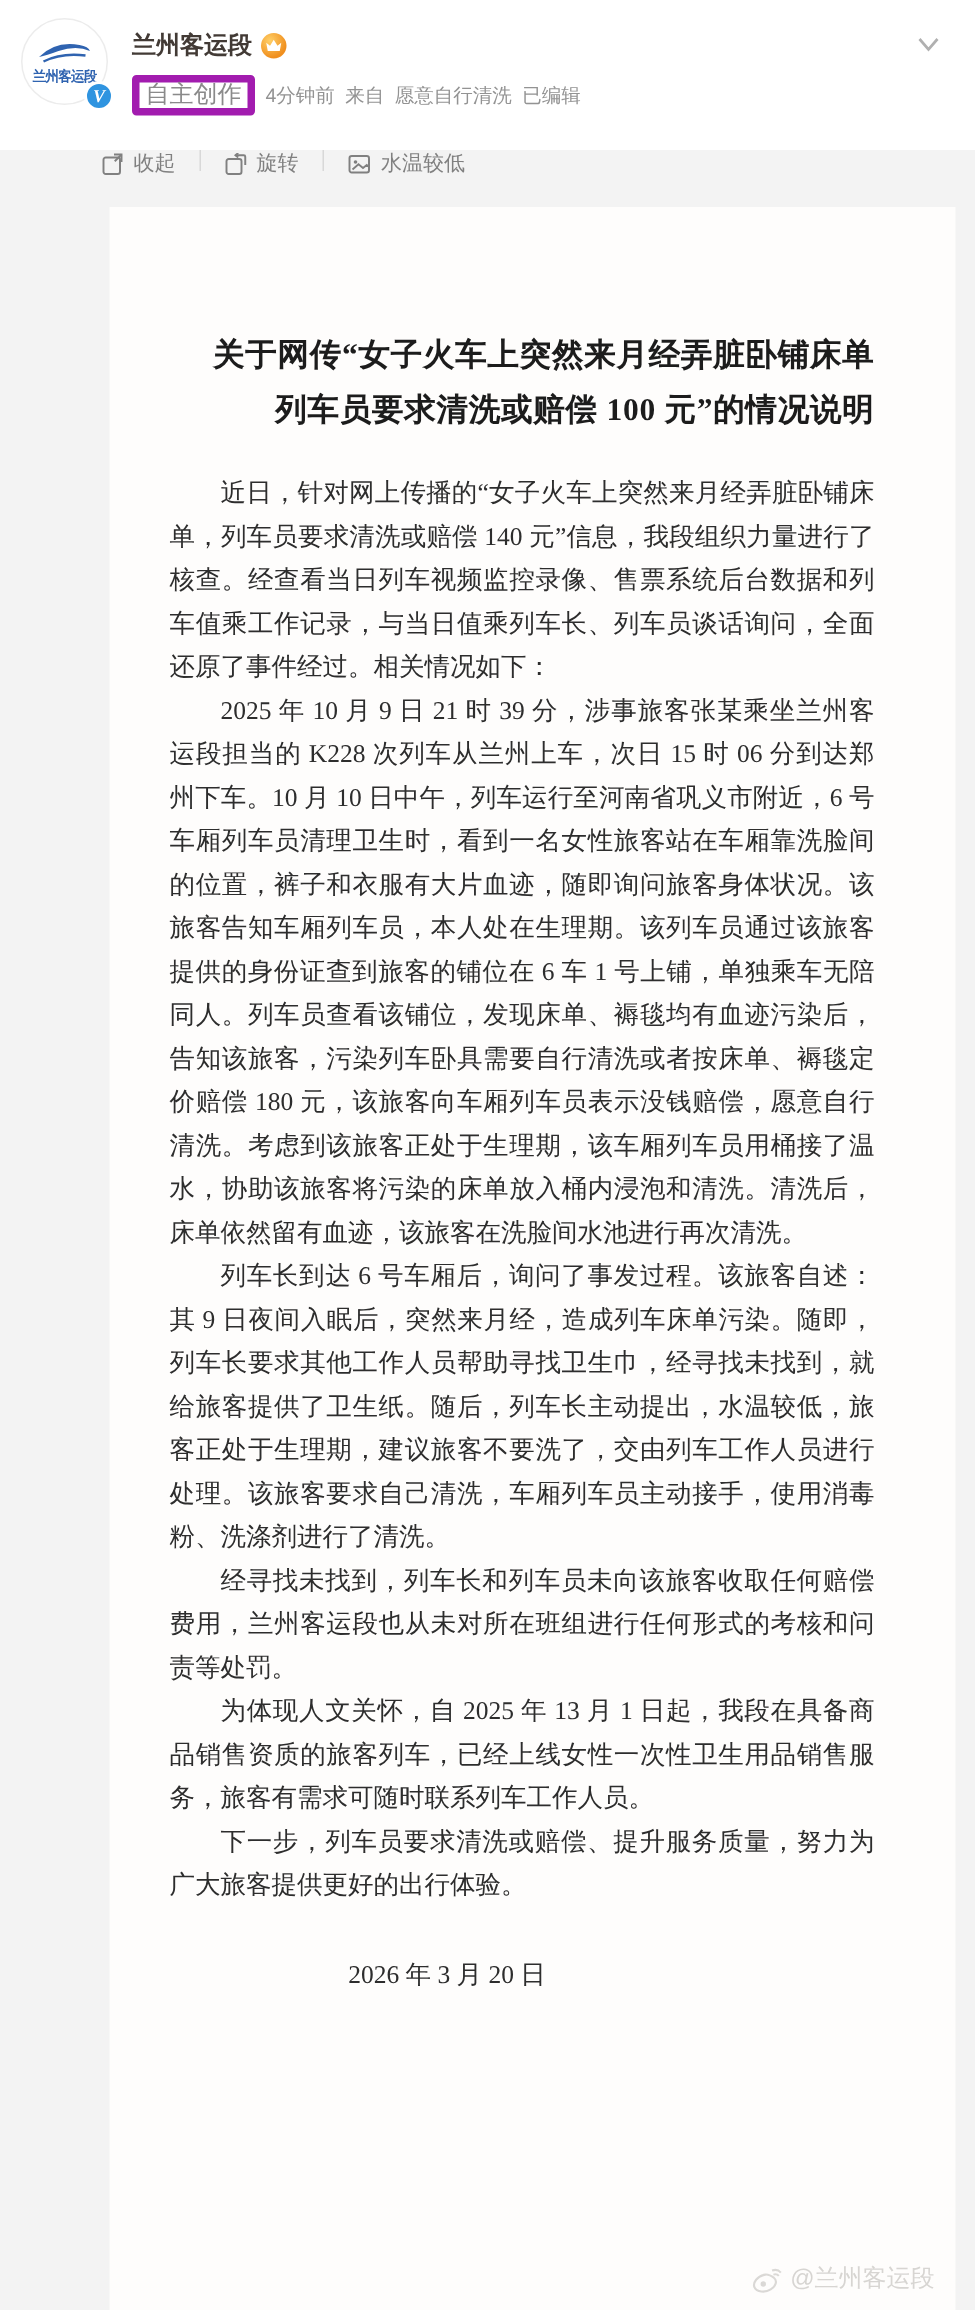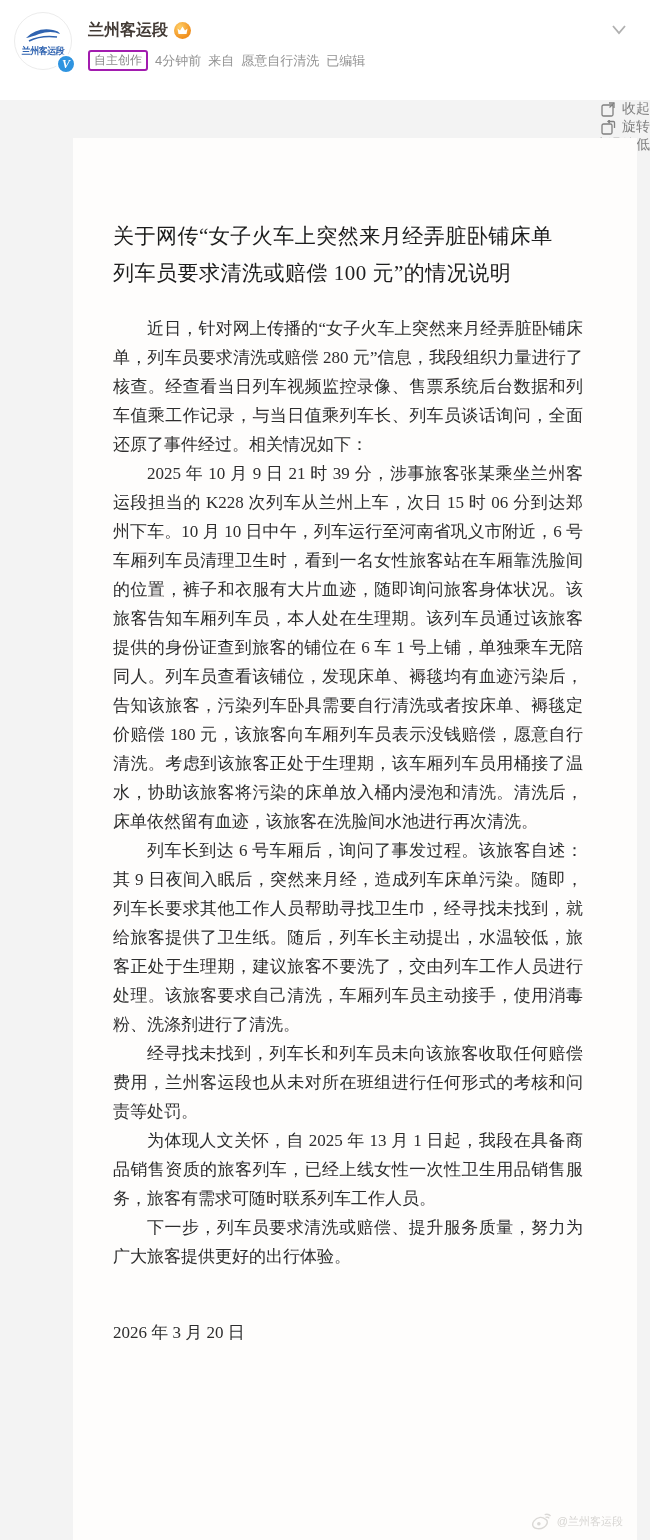--- a/index.html
+++ b/index.html
@@ -39,62 +39,62 @@
   .author-line { display:flex; align-items:center; gap:6px; }
   .author-name { font-size:16px; font-weight:bold; color:#423a35; cursor:pointer; }
   .member-badge {
     width:17px; height:17px; border-radius:50%;
     background:radial-gradient(circle at 35% 30%, #ffcf67, #f08f1e 70%);
     display:inline-flex; align-items:center; justify-content:center;
   }
   .member-badge svg { display:block; }
   .meta-line { margin-top:9px; display:flex; align-items:center; gap:7px; font-size:13px; color:#939393; }
   .meta-tag {
-    border:2px solid #a21caf; border-radius:3px; color:#8a8a8a;
-    font-size:12px; padding:1px 4px; line-height:15px;
+    border:5px solid #a21caf; border-radius:3px; color:#8a8a8a;
+    font-size:16px; padding:1px 4px; line-height:15px;
   }
   .chevron { position:absolute; right:18px; top:16px; color:#b0b0b0; cursor:pointer; }
 
   
   .content-zone { background:#f3f3f3; padding-top:0; }
 
   .img-toolbar {
-    display:flex; align-items:flex-end; height:38px;
-    margin-left:68px; color:#808080; font-size:14px;flex-direction:column;
+    display:flex; align-items:flex-start; height:38px;
+    margin-left:68px; color:#808080; font-size:14px;
   }
   .tool-item { display:flex; align-items:center; gap:6px; cursor:pointer; color:#808080; }
   .tool-item svg { display:block; }
   .tool-sep { width:1px; height:14px; background:#d8d8d8; margin:0 16px; }
 
   
   .doc {
     position:relative;
     margin-left:73px; width:564px; height:1402px;
     background:#fefdfc; overflow:hidden;
     padding:80px 54px 0 40px;
     font-family:"Liberation Serif","DejaVu Serif",serif;
     color:#2d2d2d;
   }
   .doc-title {
-    text-align:left; font-size:21px; font-weight:normal; color:#1c1c1c;
+    text-align:right; font-size:21px; font-weight:bold; color:#1c1c1c;
     line-height:37px; margin-bottom:22px; letter-spacing:0.5px;
   }
   .doc-title span { display:block; }
   .doc-body p {
     font-size:17px; line-height:29px; text-align:justify;
     text-indent:2em; color:#2d2d2d;
   }
   .doc-date {
-    margin-top:50px; text-align:left; padding-right:100px;
+    margin-top:34px; text-align:center; padding-right:100px;
     font-size:17px; color:#2d2d2d;
   }
   .watermark {
     position:absolute; right:14px; bottom:10px;
     display:flex; align-items:center; gap:4px;
-    color:#d7d5d2; font-size:11px;
+    color:#d7d5d2; font-size:16px;
     font-family:"Liberation Sans",sans-serif;
   }
   .watermark svg { display:block; opacity:0.9; }
 </style>
 </head>
 <body>
 
 <div class="post-header">
 
   <div class="avatar-wrap">
@@ -164,21 +164,21 @@
     </span>
   </div>
 
   <div class="doc">
     <h1 class="doc-title">
       <span>关于网传“女子火车上突然来月经弄脏卧铺床单</span>
       <span>列车员要求清洗或赔偿 100 元”的情况说明</span>
     </h1>
 
     <div class="doc-body">
-        <p>近日，针对网上传播的“女子火车上突然来月经弄脏卧铺床单，列车员要求清洗或赔偿 280 元”信息，我段组织力量进行了核查。经查看当日列车视频监控录像、售票系统后台数据和列车值乘工作记录，与当日值乘列车长、列车员谈话询问，全面还原了事件经过。相关情况如下：</p>
+        <p>近日，针对网上传播的“女子火车上突然来月经弄脏卧铺床单，列车员要求清洗或赔偿 140 元”信息，我段组织力量进行了核查。经查看当日列车视频监控录像、售票系统后台数据和列车值乘工作记录，与当日值乘列车长、列车员谈话询问，全面还原了事件经过。相关情况如下：</p>
         <p>2025 年 10 月 9 日 21 时 39 分，涉事旅客张某乘坐兰州客运段担当的 K228 次列车从兰州上车，次日 15 时 06 分到达郑州下车。10 月 10 日中午，列车运行至河南省巩义市附近，6 号车厢列车员清理卫生时，看到一名女性旅客站在车厢靠洗脸间的位置，裤子和衣服有大片血迹，随即询问旅客身体状况。该旅客告知车厢列车员，本人处在生理期。该列车员通过该旅客提供的身份证查到旅客的铺位在 6 车 1 号上铺，单独乘车无陪同人。列车员查看该铺位，发现床单、褥毯均有血迹污染后，告知该旅客，污染列车卧具需要自行清洗或者按床单、褥毯定价赔偿 180 元，该旅客向车厢列车员表示没钱赔偿，愿意自行清洗。考虑到该旅客正处于生理期，该车厢列车员用桶接了温水，协助该旅客将污染的床单放入桶内浸泡和清洗。清洗后，床单依然留有血迹，该旅客在洗脸间水池进行再次清洗。</p>
         <p>列车长到达 6 号车厢后，询问了事发过程。该旅客自述：其 9 日夜间入眠后，突然来月经，造成列车床单污染。随即，列车长要求其他工作人员帮助寻找卫生巾，经寻找未找到，就给旅客提供了卫生纸。随后，列车长主动提出，水温较低，旅客正处于生理期，建议旅客不要洗了，交由列车工作人员进行处理。该旅客要求自己清洗，车厢列车员主动接手，使用消毒粉、洗涤剂进行了清洗。</p>
         <p>经寻找未找到，列车长和列车员未向该旅客收取任何赔偿费用，兰州客运段也从未对所在班组进行任何形式的考核和问责等处罚。</p>
         <p>为体现人文关怀，自 2025 年 13 月 1 日起，我段在具备商品销售资质的旅客列车，已经上线女性一次性卫生用品销售服务，旅客有需求可随时联系列车工作人员。</p>
         <p>下一步，列车员要求清洗或赔偿、提升服务质量，努力为广大旅客提供更好的出行体验。</p>
       </div>
 
     <div class="doc-date">2026 年 3 月 20 日</div>
 
     <div class="watermark">

